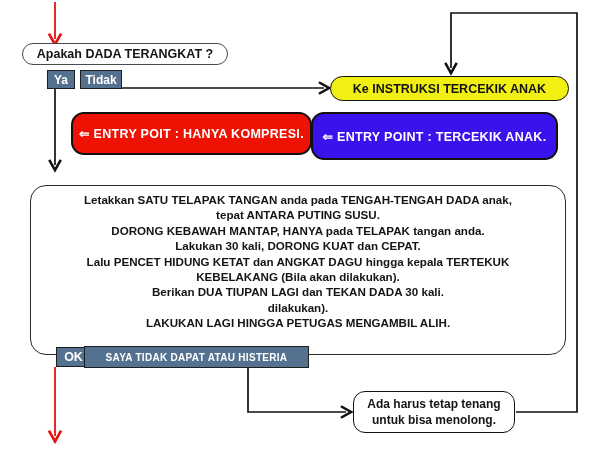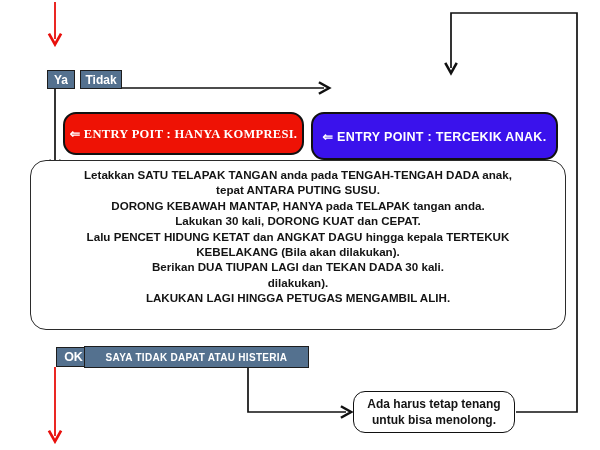--- a/index.html
+++ b/index.html
@@ -21,31 +21,31 @@
   }
   .btn-ya    { left:47px; top:70px; width:28px; height:19px; }
   .btn-tidak { left:80px; top:70px; width:42px; height:19px; }
 
   .goto-pill {
     left:330px; top:76px; width:239px; height:25px;
     background:#f2f013; border:1.7px solid #111111; border-radius:13px;
     color:#141414; font-size:12.5px; font-weight:bold;
   }
   .entry-red {
-    left:63px; top:112px; width:241px; height:43px;
+    left:71px; top:112px; width:241px; height:43px;
     background:#ee1205; border:2px solid #111111; border-radius:13px;
-    color:#ffffff; font-size:12.5px; font-weight:bold; letter-spacing:0.3px;font-family:Liberation Serif, serif;
+    color:#ffffff; font-size:12.5px; font-weight:bold; letter-spacing:0.3px;
   }
   .entry-blue {
     left:311px; top:112px; width:247px; height:48px;
     background:#3a12ec; border:2px solid #111111; border-radius:13px;
     color:#ffffff; font-size:12.5px; font-weight:bold; letter-spacing:0.3px;
   }
   .big-box {
-    left:30px; top:160px; width:536px; height:170px;
+    left:30px; top:185px; width:536px; height:170px;
     border:1.7px solid #2b2b2b; border-radius:16px; background:#ffffff;
     flex-direction:column; justify-content:flex-start; padding-top:6px;
     color:#141414; font-size:11.6px; font-weight:bold; line-height:15.4px;
     text-align:center;
   }
   .big-box .line { white-space:nowrap; }
 
   .ok-btn  { left:40px; top:347px; width:35px; height:20px; font-size:12.5px;margin-left:16px; }
   .cannot-bar {
     left:84px; top:346px; width:225px; height:22px;
@@ -74,29 +74,35 @@
       </marker>
     </defs>
     <path d="M55,2 V39" stroke="#e8100c" stroke-width="1.8" fill="none" marker-end="url(#mr)"></path>
     <path d="M55,89 V165" stroke="#111111" stroke-width="1.7" fill="none" marker-end="url(#mb)"></path>
     <path d="M121,88 H324" stroke="#111111" stroke-width="1.7" fill="none" marker-end="url(#mb)"></path>
     <path d="M516,412 H577 V13 H451 V68" stroke="#111111" stroke-width="1.7" fill="none" marker-end="url(#mb)"></path>
     <path d="M248,368 V412 H346" stroke="#111111" stroke-width="1.7" fill="none" marker-end="url(#mb)"></path>
     <path d="M55,367 V436" stroke="#e8100c" stroke-width="1.8" fill="none" marker-end="url(#mr)"></path>
   </svg>
 
+  <div class="box q-box">
+    <span>Apakah DADA TERANGKAT ?</span>
+  </div>
 
   <div class="box btn btn-ya">
     <span>Ya</span>
   </div>
 
   <div class="box btn btn-tidak">
     <span>Tidak</span>
   </div>
 
+  <div class="box goto-pill">
+    <span>Ke INSTRUKSI TERCEKIK ANAK</span>
+  </div>
 
   <div class="box entry-red">
     <span>⇐ ENTRY POIT : HANYA KOMPRESI.</span>
   </div>
 
   <div class="box entry-blue">
     <span>⇐ ENTRY POINT : TERCEKIK ANAK.</span>
   </div>
 
   <div class="box big-box">

